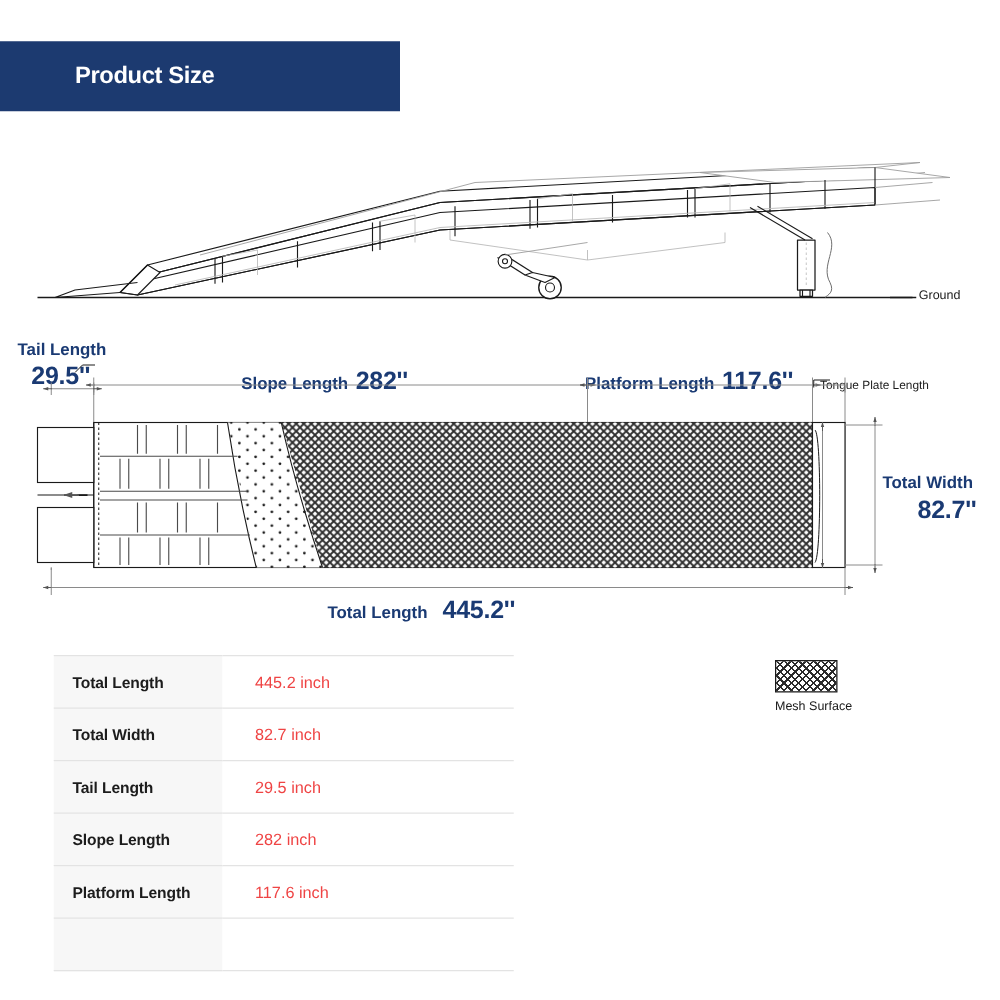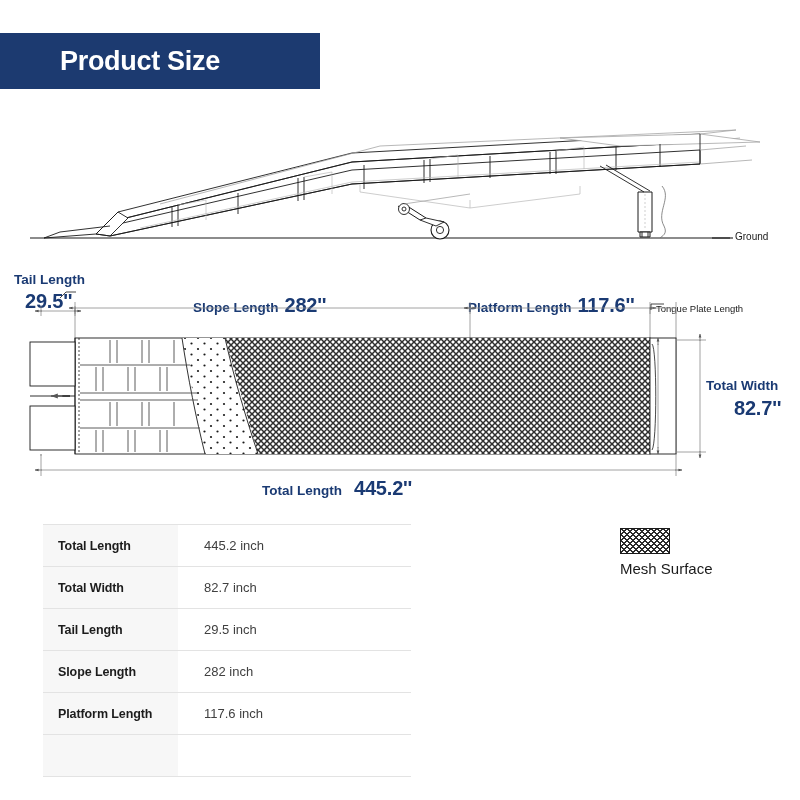--- a/index.html
+++ b/index.html
@@ -14,21 +14,21 @@
 
   
   .header-bar {
     position: absolute; left: 0; top: 33px;
     width: 320px; height: 56px;
     background: #1c3a70;
     display: flex; align-items: center;
   }
   .header-title {
     color: #ffffff;
-    font-size: 27px;
+    font-size: 19px;
     font-weight: bold;
     letter-spacing: -0.3px;
     padding-left: 60px;
     white-space: nowrap;
   }
 
   
   .side-view { position: absolute; left: 0; top: 108px; width: 800px; height: 150px; }
   .ground-label {
     position: absolute; left: 735px; top: 231px;
@@ -86,21 +86,21 @@
     background: #f7f7f7;
     font-size: 12.5px;
     font-weight: bold;
     color: #1c1c1c;
     padding-left: 15px;
     letter-spacing: -0.1px;
   }
   .spec-table td.v {
     background: #ffffff;
     font-size: 13px;
-    color: #404040;
+    color: #ef4444;
     padding-left: 26px;
   }
   .spec-table tr:first-child td { border-top: 1px solid #e3e3e3; }
 
   
   .legend { position: absolute; left: 620px; top: 528px; width: 170px; }
   .legend-item { margin-bottom: 20px; }
   .swatch {
     width: 50px; height: 26px;
     border: 1px solid #1a1a1a;
@@ -113,21 +113,21 @@
       repeating-linear-gradient(-45deg, #2b2b2b 0 1.3px, transparent 1.3px 4.2px);
   }
   .swatch-plate {
     background-color: #ffffff;
     background-image: radial-gradient(#1a1a1a 0.9px, transparent 1px);
     background-size: 11px 9px;
     background-position: 4px 4px;
   }
   .legend-caption {
     margin-top: 6px;
-    font-size: 15px;
+    font-size: 10px;
     color: #1a1a1a;
     white-space: nowrap;
     font-family: "Liberation Sans", sans-serif;
   }
 </style>
 </head>
 <body>
 
 <div id="page">
 

